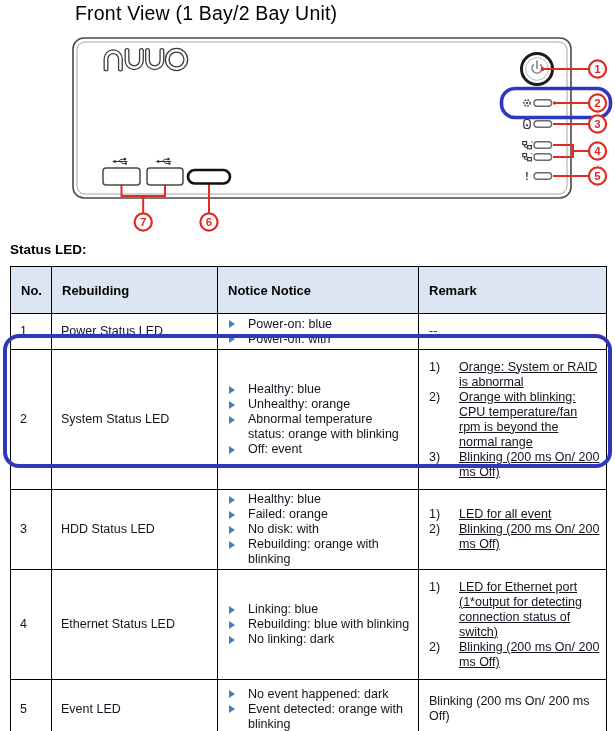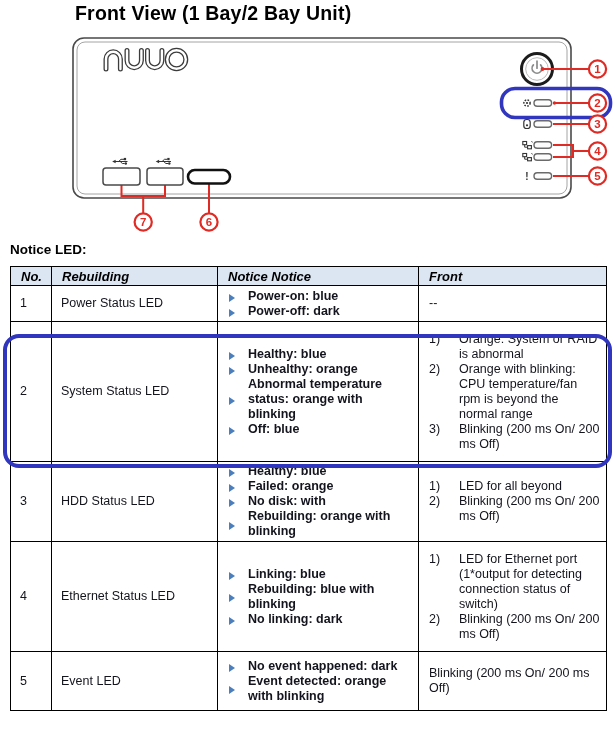--- a/index.html
+++ b/index.html
@@ -2,21 +2,21 @@
 <html><head>
 <meta charset="utf-8">
 <style>
   html,body{margin:0;padding:0;}
   body{
     width:615px;height:731px;position:relative;background:#ffffff;
     font-family:"Liberation Sans",sans-serif;color:#14141e;overflow:hidden;
   }
   .page-title{
     position:absolute;left:75px;top:2px;margin:0;
-    font-size:19.5px;font-weight:bold;color:#000;letter-spacing:0.2px;
+    font-size:19.5px;font-weight:normal;color:#000;letter-spacing:0.2px;
     font-family:"Liberation Sans",sans-serif;
     text-align:center;
   }
   .device-svg{position:absolute;left:0;top:30px;}
   .device-svg text.callout-num{
     font-family:"Liberation Sans",sans-serif;font-size:11.5px;font-weight:bold;fill:#e02b24;
   }
   .device-svg text.alarm-glyph{
     font-family:"Liberation Sans",sans-serif;font-size:10px;font-weight:bold;fill:#333;
   }
@@ -24,36 +24,36 @@
     position:absolute;left:10px;top:242px;font-size:13.5px;font-weight:bold;color:#000;
   }
   table.status-table{
     position:absolute;left:10px;top:266px;width:596px;
     border-collapse:collapse;table-layout:fixed;
     font-size:12.5px;line-height:15px;color:#14141e;
   }
   .status-table th,.status-table td{
     border:1.5px solid #000;vertical-align:middle;padding:0;
   }
-  .status-table thead tr{height:19px;font-style:italic;}
+  .status-table thead tr{height:47px;}
   .status-table th{
     background:#dce6f3;text-align:left;padding-left:10px;
     font-size:13px;font-weight:bold;color:#000;
   }
   td.no-cell{padding-left:9px;}
   td.desc-cell{padding-left:9px;}
-  .bullet-item{display:flex;align-items:center;padding-left:11px;font-weight:bold;}
+  .bullet-item{display:flex;align-items:flex-start;padding-left:11px;}
   .tri{
     flex:0 0 auto;width:0;height:0;margin-top:3.5px;
     border-left:6px solid #4a7ebc;border-top:4px solid transparent;border-bottom:4px solid transparent;
   }
   .btxt{margin-left:13px;padding-right:8px;}
   .num-item{display:flex;align-items:flex-start;padding-left:10px;}
   .nnum{flex:0 0 30px;}
-  .ntxt{flex:1;padding-right:6px;}
+  .ntxt{flex:1;padding-right:6px;text-decoration:underline;}
   .plain-remark{padding-left:10px;padding-right:6px;}
   .highlight-box{
     position:absolute;left:3px;top:334px;width:601px;height:126px;
     border:4px solid #3136be;border-radius:16px;
     pointer-events:none;z-index:5;
   }
 </style>
 </head>
 <body>
 
@@ -171,49 +171,49 @@
     <text class="callout-num" x="597.5" y="125.2" text-anchor="middle">4</text>
     <circle cx="597.5" cy="146" r="8.6" fill="#fff" stroke="#e02b24" stroke-width="2.2"></circle>
     <text class="callout-num" x="597.5" y="150.2" text-anchor="middle">5</text>
     <circle cx="209" cy="192" r="8.6" fill="#fff" stroke="#e02b24" stroke-width="2.2"></circle>
     <text class="callout-num" x="209" y="196.2" text-anchor="middle">6</text>
     <circle cx="143.2" cy="192" r="8.6" fill="#fff" stroke="#e02b24" stroke-width="2.2"></circle>
     <text class="callout-num" x="143.2" y="196.2" text-anchor="middle">7</text>
   </g>
 </svg>
 
-<div class="section-label">Notice LED:</div>
+<div class="section-label">Status LED:</div>
 
 <table class="status-table">
   <colgroup>
     <col style="width:41px">
       <col style="width:166px">
       <col style="width:201px">
       <col style="width:188px">
   </colgroup>
   <thead>
     <tr>
         <th>No.</th>
         <th>Rebuilding</th>
         <th>Notice Notice</th>
-        <th>Front</th>
+        <th>Remark</th>
       </tr>
   </thead>
   <tbody>
       <tr style="height: 36px;">
         <td class="no-cell">1</td>
         <td class="desc-cell">Power Status LED</td>
         <td>
           <div class="bullet-item">
             <span class="tri"></span>
             <div class="btxt">Power-on: blue</div>
           </div>
           <div class="bullet-item">
             <span class="tri"></span>
-            <div class="btxt">Power-off: dark</div>
+            <div class="btxt">Power-off: with</div>
           </div>
         </td>
         <td>
           <div class="plain-remark">--</div>
         </td>
       </tr>
       <tr style="height: 140px;">
         <td class="no-cell">2</td>
         <td class="desc-cell">System Status LED</td>
         <td>
@@ -224,21 +224,21 @@
           <div class="bullet-item">
             <span class="tri"></span>
             <div class="btxt">Unhealthy: orange</div>
           </div>
           <div class="bullet-item">
             <span class="tri"></span>
             <div class="btxt">Abnormal temperature status: orange with blinking</div>
           </div>
           <div class="bullet-item">
             <span class="tri"></span>
-            <div class="btxt">Off: blue</div>
+            <div class="btxt">Off: event</div>
           </div>
         </td>
         <td>
           <div class="num-item">
             <span class="nnum">1)</span>
             <div class="ntxt">Orange: System or RAID is abnormal</div>
           </div>
           <div class="num-item">
             <span class="nnum">2)</span>
             <div class="ntxt">Orange with blinking: CPU temperature/fan rpm is beyond the normal range</div>
@@ -266,21 +266,21 @@
             <div class="btxt">No disk: with</div>
           </div>
           <div class="bullet-item">
             <span class="tri"></span>
             <div class="btxt">Rebuilding: orange with blinking</div>
           </div>
         </td>
         <td>
           <div class="num-item">
             <span class="nnum">1)</span>
-            <div class="ntxt">LED for all beyond</div>
+            <div class="ntxt">LED for all event</div>
           </div>
           <div class="num-item">
             <span class="nnum">2)</span>
             <div class="ntxt">Blinking (200 ms On/ 200 ms Off)</div>
           </div>
         </td>
       </tr>
       <tr style="height: 110px;">
         <td class="no-cell">4</td>
         <td class="desc-cell">Ethernet Status LED</td>

